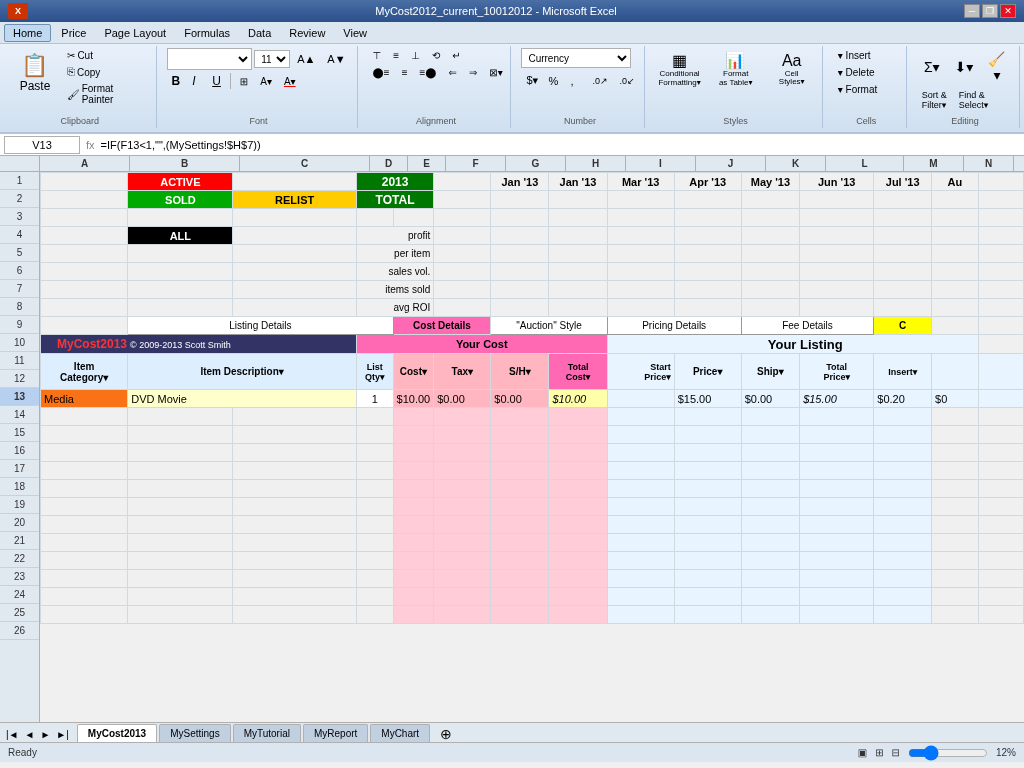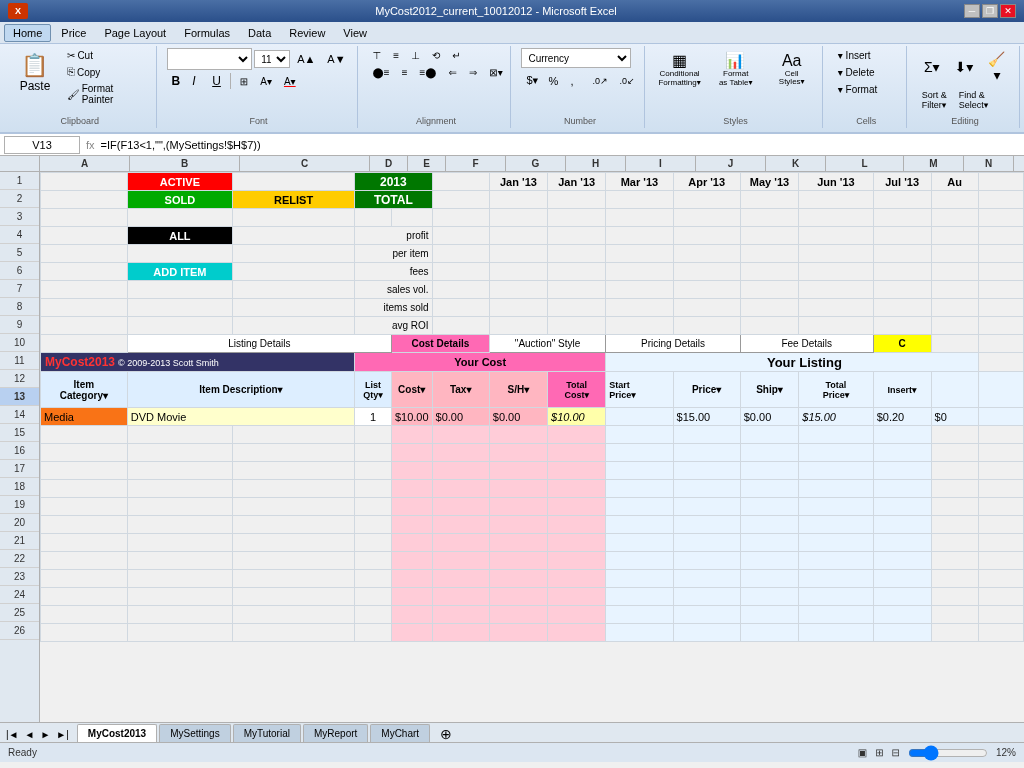--- a/index.html
+++ b/index.html
@@ -584,36 +584,20 @@
             <td></td>
             <td></td>
             <td></td>
             <td></td>
             <td></td>
             <td></td>
             <td></td>
             <td></td>
           </tr>
 
-          <tr>
-            <td></td>
-            <td class="cell-add-item">ADD ITEM</td>
-            <td></td>
-            <td colspan="2" style="text-align:right; font-size:10px;">fees</td>
-            <td></td>
-            <td></td>
-            <td></td>
-            <td></td>
-            <td></td>
-            <td></td>
-            <td></td>
-            <td></td>
-            <td></td>
-            <td></td>
-          </tr>
 
           <tr>
             <td></td>
             <td></td>
             <td></td>
             <td colspan="2" style="text-align:right; font-size:10px;">sales vol.</td>
             <td></td>
             <td></td>
             <td></td>
             <td></td>
@@ -665,38 +649,38 @@
             <td colspan="2" style="text-align:center; background:#ff69b4; font-weight:bold; font-size:10px; cursor:pointer;">Cost Details</td>
             <td colspan="2" style="text-align:center; background:white; border:1px solid #999; font-size:10px; cursor:pointer;">"Auction" Style</td>
             <td colspan="2" style="text-align:center; background:white; border:1px solid #999; font-size:10px; cursor:pointer;">Pricing Details</td>
             <td colspan="2" style="text-align:center; background:white; border:1px solid #999; font-size:10px; cursor:pointer;">Fee Details</td>
             <td style="background:#ffff00; font-weight:bold; text-align:center; font-size:10px;">C</td>
             <td></td>
             <td></td>
           </tr>
 
           <tr>
-            <td colspan="3" style="background:#333366; padding:2px 4px;">
+            <td colspan="3" style="background:#333366; padding:2px 16px;">
               <span style="color:#ff3333; font-weight:bold; font-size:12px;">MyCost2013</span>
               <span style="color:white; font-size:9px;"> © 2009-2013 Scott Smith</span>
             </td>
             <td colspan="5" style="background:#ff69b4; text-align:center; font-weight:bold; font-size:11px;">Your Cost</td>
             <td colspan="6" style="text-align:center; font-weight:bold; font-size:13px; background:#e8f4ff;padding-left:28px;">Your Listing</td>
             <td></td>
           </tr>
 
           <tr style="height:36px;">
             <td style="background:#ddeeff; font-weight:bold; text-align:center; font-size:10px; vertical-align:middle; height:36px;">Item<br>Category▾</td>
             <td colspan="2" style="background:#ddeeff; font-weight:bold; text-align:center; font-size:10px; vertical-align:middle;">Item Description▾</td>
             <td style="background:#ddeeff; font-weight:bold; text-align:center; font-size:9px; vertical-align:middle;">List<br>Qty▾</td>
             <td style="background:#ffb6c1; font-weight:bold; text-align:center; font-size:10px; vertical-align:middle;">Cost▾</td>
             <td style="background:#ffb6c1; font-weight:bold; text-align:center; font-size:10px; vertical-align:middle;">Tax▾</td>
             <td style="background:#ffb6c1; font-weight:bold; text-align:center; font-size:10px; vertical-align:middle;">S/H▾</td>
             <td style="background:#ff69b4; font-weight:bold; text-align:center; font-size:9px; vertical-align:middle;">Total<br>Cost▾</td>
-            <td style="background:#e8f4ff; font-weight:bold; text-align:left; font-size:9px; vertical-align:middle;margin-top:39px;">Start<br>Price▾</td>
+            <td style="background:#e8f4ff; font-weight:bold; text-align:right; font-size:9px; vertical-align:middle;margin-top:39px;">Start<br>Price▾</td>
             <td style="background:#e8f4ff; font-weight:bold; text-align:center; font-size:10px; vertical-align:middle;">Price▾</td>
             <td style="background:#e8f4ff; font-weight:bold; text-align:center; font-size:10px; vertical-align:middle;">Ship▾</td>
             <td style="background:#e8f4ff; font-weight:bold; text-align:center; font-size:9px; vertical-align:middle;">Total<br>Price▾</td>
             <td style="background:#e8f4ff; font-weight:bold; text-align:center; font-size:9px; vertical-align:middle;">Insert▾</td>
             <td style="background:#e8f4ff; font-weight:bold; text-align:center; font-size:9px; vertical-align:middle;"></td>
             <td style="background:#e8f4ff;"></td>
           </tr>
 
           <tr>
             <td style="background:#f97316;margin-top:11px;">Media</td>

